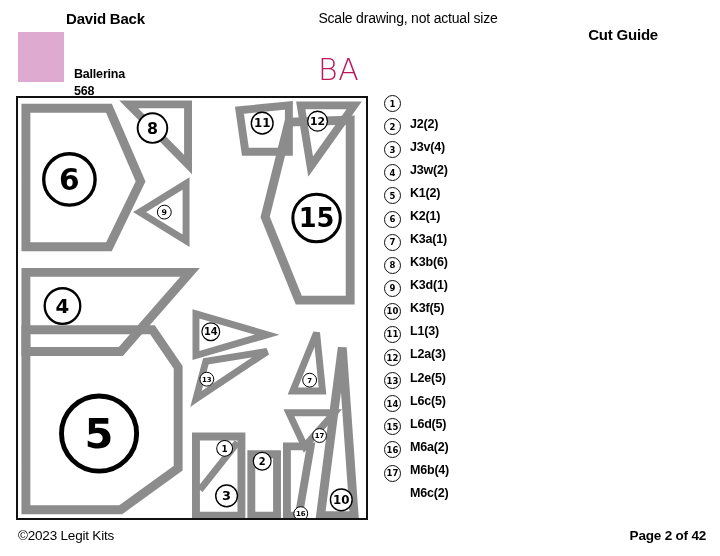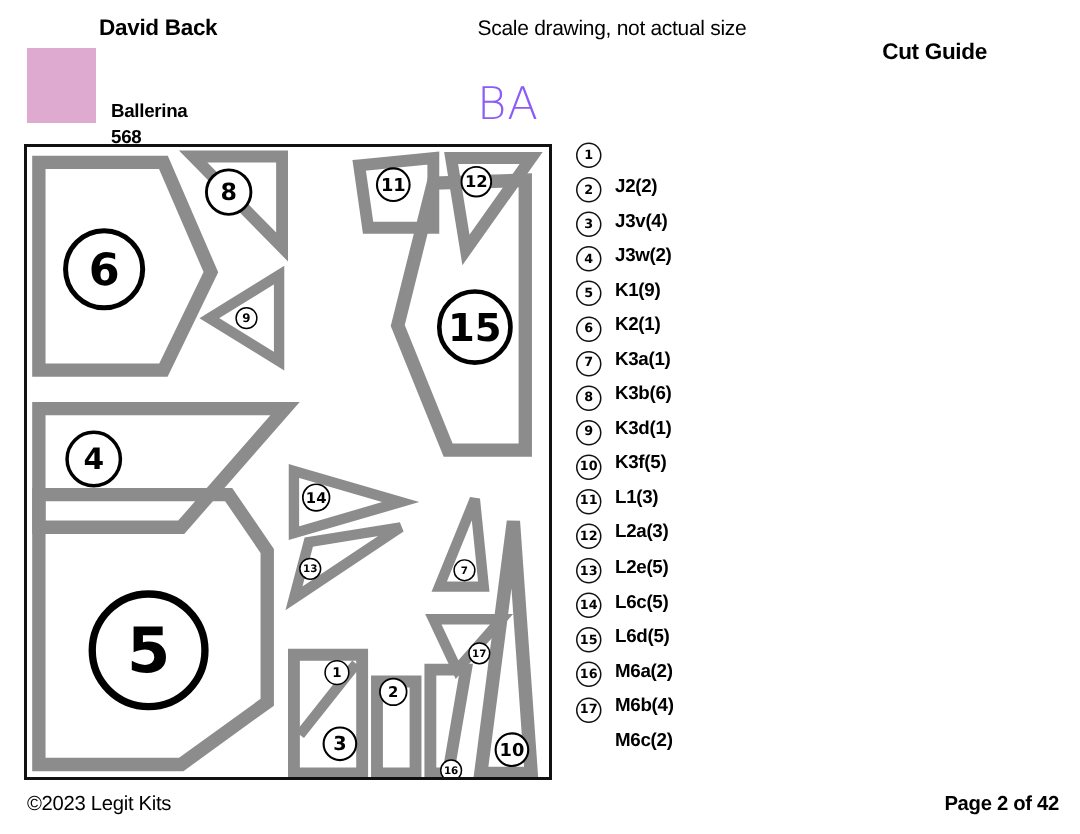--- a/index.html
+++ b/index.html
@@ -21,21 +21,21 @@
 
   
   .swatch-block{position:absolute;left:18px;top:32px;width:170px;height:56px;}
   .swatch{position:absolute;left:0;top:0;width:46px;height:50px;}
   .swatch-text{position:absolute;left:56px;top:-2px;font-size:12.5px;font-weight:bold;line-height:17px;letter-spacing:-0.2px;margin-top:36px;}
   .swatch-text div{white-space:nowrap;}
 
   
   .watermark{
     position:absolute;left:318px;top:52px;
-    font-size:30px;color:#8b5cf6;font-weight:300;
+    font-size:30px;color:#be185d;font-weight:300;
     font-family:"DejaVu Sans", sans-serif;
     letter-spacing:0.5px;
   }
 
   
   .frame{
     position:absolute;left:16px;top:96px;
     width:352px;height:424px;
     border:2px solid #111;
     background:#fff;
@@ -172,21 +172,21 @@
     <div class="legend-row">
       <span class="legend-badge">2</span>
       <span class="legend-label">J3v(4)</span>
     </div>
     <div class="legend-row">
       <span class="legend-badge">3</span>
       <span class="legend-label">J3w(2)</span>
     </div>
     <div class="legend-row">
       <span class="legend-badge">4</span>
-      <span class="legend-label">K1(9)</span>
+      <span class="legend-label">K1(2)</span>
     </div>
     <div class="legend-row">
       <span class="legend-badge">5</span>
       <span class="legend-label">K2(1)</span>
     </div>
     <div class="legend-row">
       <span class="legend-badge">6</span>
       <span class="legend-label">K3a(1)</span>
     </div>
     <div class="legend-row">

